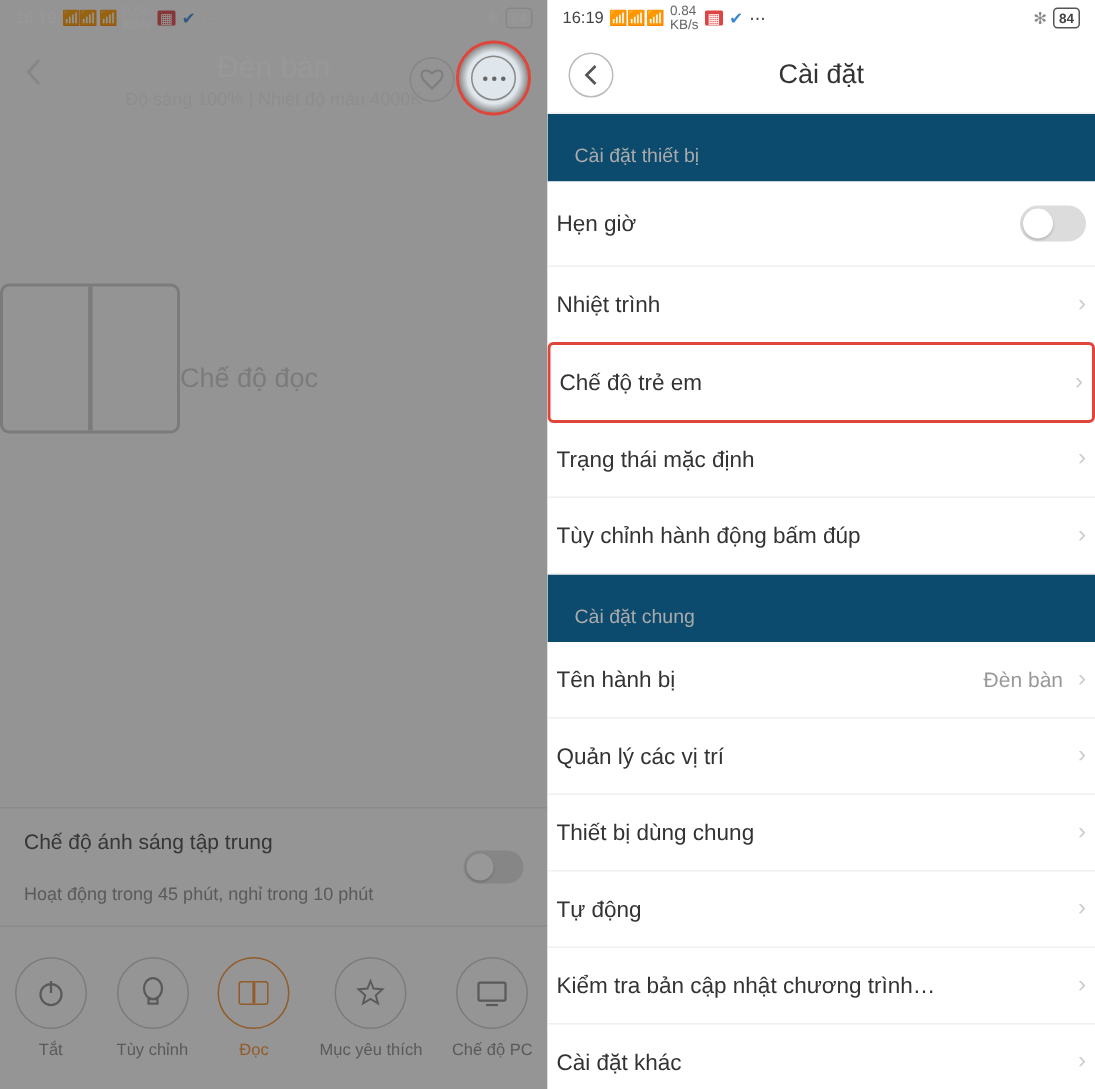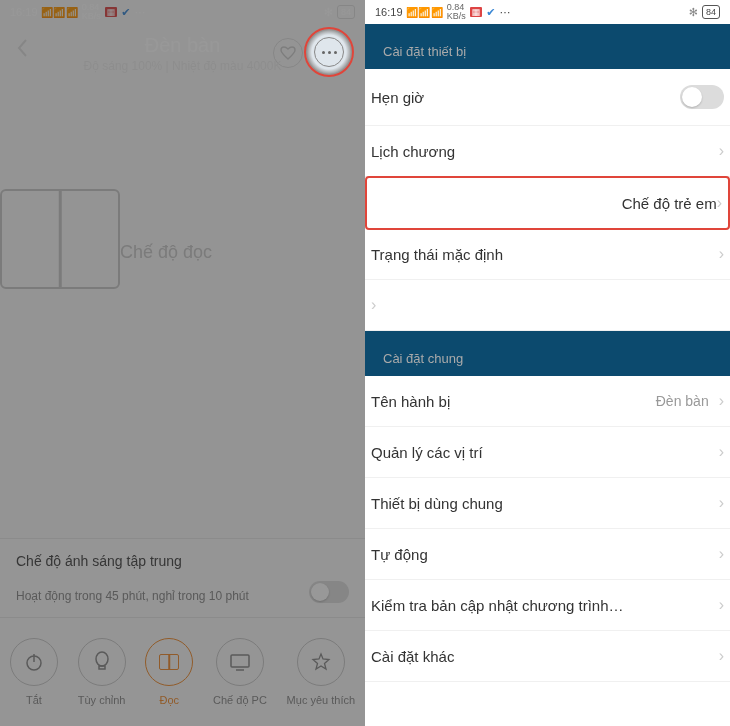--- a/index.html
+++ b/index.html
@@ -5,21 +5,21 @@
 * { margin: 0; padding: 0; box-sizing: border-box; font-family: -apple-system, Helvetica, Arial, sans-serif; }
 body { width: 730px; height: 726px; display: flex; background: #e8e8e8; }
 .phone { width: 365px; height: 726px; position: relative; background: #fff; overflow: hidden; }
 .phone-left { background: #f8f8f8; }
 .dim-overlay { position: absolute; inset: 0; background: rgba(40,40,40,0.48); pointer-events: none; z-index: 50; }
 
 
 .status-bar { height: 24px; display: flex; align-items: center; justify-content: space-between; padding: 0 10px; font-size: 11px; color: #444; position: relative; z-index: 1; }
 .status-left, .status-right { display: flex; align-items: center; gap: 4px; }
 .status-icons { font-size: 10px; letter-spacing: -1px; }
-.battery-box { border: 1px solid #555; border-radius: 3px; padding: 0 3px; font-size: 9px; font-weight: 400; display: inline-flex; align-items: center; line-height: 12px; }
+.battery-box { border: 1px solid #555; border-radius: 3px; padding: 0 3px; font-size: 9px; font-weight: 700; display: inline-flex; align-items: center; line-height: 12px; }
 .phone-left .status-bar { color: #fff; }
 .phone-left .battery-box { border-color: #ddd; }
 
 
 .left-header { text-align: center; padding: 10px 0 6px; position: relative; z-index: 1; }
 .left-title { font-size: 20px; color: #fff; font-weight: 400; }
 .left-sub { font-size: 12px; color: #eaeaea; margin-top: 2px; }
 .left-back { position: absolute; left: 16px; top: 38px; z-index: 1; }
 .heart-btn { position: absolute; right: 62px; top: 38px; z-index: 1; width: 30px; height: 30px; border: 1.5px solid #ddd; border-radius: 50%; display: flex; align-items: center; justify-content: center; }
 .more-btn { position: absolute; right: 14px; top: 30px; z-index: 60; width: 44px; height: 44px; border-radius: 50%; background: radial-gradient(circle,#dfe6ec 55%, rgba(223,230,236,0) 72%); display: flex; align-items: center; justify-content: center; }
@@ -27,21 +27,21 @@
 .more-dot { width: 3px; height: 3px; background: #666; border-radius: 50%; }
 .more-ring { position: absolute; inset: -3px; border: 2.5px solid #e0453a; border-radius: 50%; }
 
 
 .left-center { display: flex; flex-direction: row; align-items: center; margin-top: 110px; position: relative; z-index: 1; }
 .book-icon { width: 120px; height: 100px; border: 2.5px solid #c7c7c7; border-radius: 6px; position: relative; }
 .book-icon::before { content: ""; position: absolute; left: 50%; top: 0; bottom: 0; width: 2.5px; background: #c7c7c7; transform: translateX(-50%); }
 .mode-label { margin-top: 26px; font-size: 18px; color: #c7c7c7; }
 
 
-.focus-panel { position: absolute; bottom: 108px; left: 0; right: 0; background: rgba(248,248,248,0.9); padding: 14px 16px; display: flex; align-items: flex-end; justify-content: space-between; border-top: 1px solid #e6e6e6; border-bottom: 1px solid #e6e6e6; z-index: 1; }
+.focus-panel { position: absolute; bottom: 108px; left: 0; right: 0; background: rgba(248,248,248,0.9); padding: 14px 16px; display: flex; align-items: center; justify-content: space-between; border-top: 1px solid #e6e6e6; border-bottom: 1px solid #e6e6e6; z-index: 1; }
 .focus-text .t1 { font-size: 14px; color: #444; }
 .focus-text .t2 { font-size: 12px; color: #888; margin-top: 20px; }
 .mini-toggle { width: 40px; height: 22px; background: #dcdcdc; border-radius: 11px; position: relative; }
 .mini-toggle::after { content: ""; position: absolute; left: 2px; top: 2px; width: 18px; height: 18px; background: #fff; border-radius: 50%; box-shadow: 0 1px 2px rgba(0,0,0,0.2); }
 
 
 .tab-bar { position: absolute; bottom: 0; left: 0; right: 0; height: 108px; background: rgba(250,250,250,0.95); display: flex; justify-content: space-around; align-items: center; z-index: 1; }
 .tab-item { display: flex; flex-direction: column; align-items: center; gap: 8px; }
 .tab-circle { width: 48px; height: 48px; border: 1.5px solid #c8c8c8; border-radius: 50%; display: flex; align-items: center; justify-content: center; color: #888; }
 .tab-item.active .tab-circle { border-color: #f18b2c; color: #f18b2c; }
@@ -55,21 +55,21 @@
 .right-title { font-size: 18px; color: #333; }
 .back-circle { position: absolute; left: 14px; width: 30px; height: 30px; border: 1.5px solid #bbb; border-radius: 50%; display: flex; align-items: center; justify-content: center; }
 .section-header { padding: 20px 18px 10px; font-size: 13px; color: #aaa; background: #0c4a6e; }
 .settings-list { background: #fff; }
 .setting-row { display: flex; align-items: center; justify-content: space-between; padding: 16px 6px; border-bottom: 1px solid #f0f0f0; font-size: 15px; color: #333; position: relative; }
 .setting-row .right-side { display: flex; align-items: center; gap: 10px; color: #aaa; }
 .setting-row .value { font-size: 14px; color: #999; }
 .chevron { color: #ccc; font-size: 16px; }
 .toggle { width: 44px; height: 24px; background: #dcdcdc; border-radius: 12px; position: relative; }
 .toggle::after { content: ""; position: absolute; left: 2px; top: 2px; width: 20px; height: 20px; background: #fff; border-radius: 50%; box-shadow: 0 1px 2px rgba(0,0,0,0.2); }
-.highlight-row { border: 2px solid #e0453a; border-radius: 4px; margin: -1px 0; background: #fff; z-index: 5; justify-content: flex-end; }
+.highlight-row { border: 2px solid #e0453a; border-radius: 4px; margin: -1px 0; background: #fff; z-index: 5; }
 
 svg { display: block; }
 </style>
 </head>
 <body>
 
 <div class="phone phone-left">
   <div class="dim-overlay"></div>
 
   <div class="status-bar">
@@ -144,74 +144,83 @@
       <div class="tab-label">Tùy chỉnh</div>
     </div>
     <div class="tab-item active">
       <div class="tab-circle">
           <div class="tab-icon-book"></div>
         </div>
       <div class="tab-label">Đọc</div>
     </div>
     <div class="tab-item">
       <div class="tab-circle">
+          <svg width="20" height="20" viewBox="0 0 20 20">
+            <path d="M10 2 L12 7 L18 7.5 L13.5 11.5 L15 17 L10 14 L5 17 L6.5 11.5 L2 7.5 L8 7 Z" stroke="currentColor" stroke-width="1.3" fill="none"></path>
+          </svg>
+        </div>
+      <div class="tab-label">Mục yêu thích</div>
+    </div>
+    <div class="tab-item">
+      <div class="tab-circle">
           <svg width="22" height="18" viewBox="0 0 22 18">
             <rect x="2" y="2" width="18" height="12" rx="1" stroke="currentColor" stroke-width="1.5" fill="none"></rect>
             <line x1="7" y1="17" x2="15" y2="17" stroke="currentColor" stroke-width="1.5"></line>
           </svg>
         </div>
       <div class="tab-label">Chế độ PC</div>
-    </div>
-    <div class="tab-item">
-      <div class="tab-circle">
-          <svg width="20" height="20" viewBox="0 0 20 20">
-            <path d="M10 2 L12 7 L18 7.5 L13.5 11.5 L15 17 L10 14 L5 17 L6.5 11.5 L2 7.5 L8 7 Z" stroke="currentColor" stroke-width="1.3" fill="none"></path>
-          </svg>
-        </div>
-      <div class="tab-label">Mục yêu thích</div>
     </div>
   </div>
 </div>
 
 <div class="phone">
   <div class="status-bar">
     <div class="status-left">
       <span>16:19</span>
       <span class="status-icons">📶📶 📶</span>
       <span style="font-size:9px;line-height:1;color:#666"><span>0.84</span><br><span>KB/s</span></span>
       <span style="font-size:9px;background:#d44;color:#fff;padding:0 2px;border-radius:1px">▦</span>
       <span style="font-size:11px;color:#3a87d4">✔</span>
       <span>⋯</span>
     </div>
     <div class="status-right">
       <span style="color:#888">✻</span>
       <span class="battery-box">84</span>
     </div>
   </div>
 
+  <div class="right-header">
+    <div class="back-circle">
+      <svg width="10" height="14" viewBox="0 0 10 14">
+          <path d="M8 1 L2 7 L8 13" stroke="#555" stroke-width="1.8" fill="none"></path>
+        </svg>
+    </div>
+    <div class="right-title">Cài đặt</div>
+  </div>
 
   <div class="section-header">Cài đặt thiết bị</div>
   <div class="settings-list">
     <div class="setting-row">
       <span>Hẹn giờ</span>
       <div class="toggle"></div>
     </div>
     <div class="setting-row">
-      <span>Lịch chương</span>
+      <span>Nhiệt trình</span>
       <span class="chevron">›</span>
     </div>
     <div class="setting-row highlight-row">
       <span>Chế độ trẻ em</span>
       <span class="chevron">›</span>
     </div>
     <div class="setting-row">
       <span>Trạng thái mặc định</span>
       <span class="chevron">›</span>
     </div>
     <div class="setting-row">
+      <span>Tùy chỉnh hành động bấm đúp</span>
       <span class="chevron">›</span>
     </div>
   </div>
 
   <div class="section-header">Cài đặt chung</div>
   <div class="settings-list">
     <div class="setting-row">
       <span>Tên hành bị</span>
       <div class="right-side">
           <span class="value">Đèn bàn</span>

